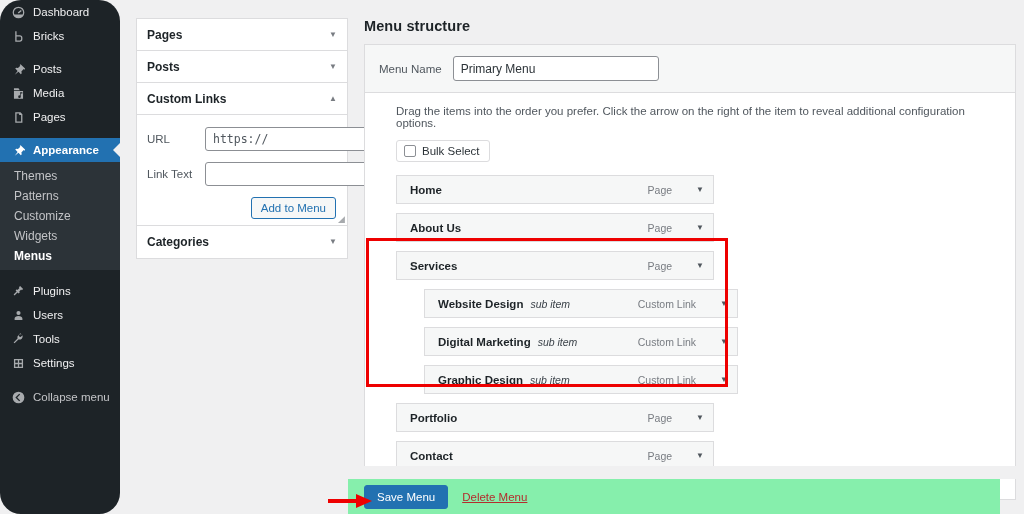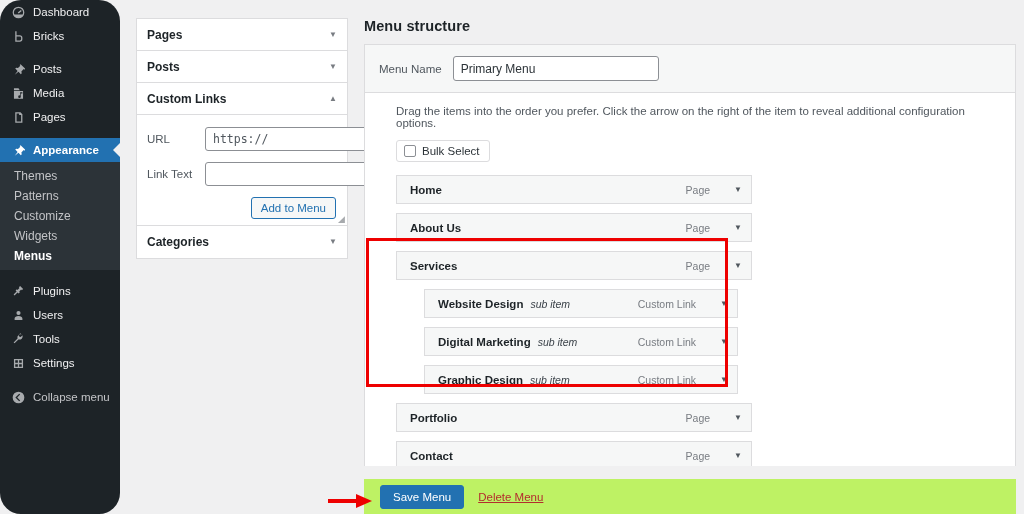--- a/index.html
+++ b/index.html
@@ -171,21 +171,21 @@
   #menu-list { position: relative; }
   .menu-row {
     display: flex; align-items: center; justify-content: space-between;
     background: #f6f7f7;
     border: 1px solid #dcdcde;
     height: 29px;
     padding: 0 9px 0 13px;
     margin-bottom: 9px;
     cursor: move;
   }
-  .menu-row.top { width: 356px; }
+  .menu-row.top { width: 318px; }
   .menu-row.sub { width: 314px; margin-left: 28px; }
   .row-left { display: flex; align-items: baseline; gap: 7px; overflow: hidden; }
   .row-title {
     font-size: 11.5px; font-weight: 700; color: #1d2327;
     white-space: nowrap;
   }
   .row-sublabel {
     font-size: 10.5px; font-style: italic; color: #3c434a;
     white-space: nowrap;
   }
@@ -198,23 +198,23 @@
     position: absolute;
     left: 366px; top: 238px;
     width: 362px; height: 149px;
     border: 3px solid #ee0000;
     pointer-events: none;
     z-index: 5;
   }
 
   
   #savebar {
-    position: absolute; left: 244px; top: 479px;
+    position: absolute; left: 228px; top: 479px;
     width: 652px; height: 35px;
-    background: #bef264;
+    background: #86efac;
     display: flex; align-items: center;
     padding-left: 16px;
     gap: 14px;
   }
   #save-menu-btn {
     background: #2271b1;
     border: 1px solid #2271b1;
     border-radius: 3px;
     color: #fff;
     font-size: 11.5px;

